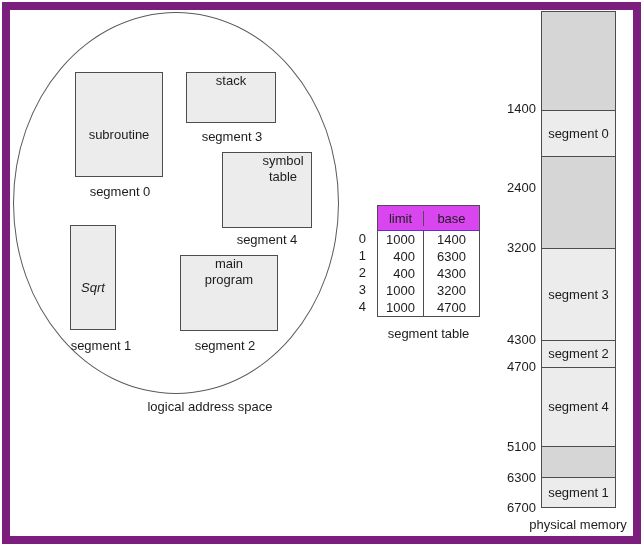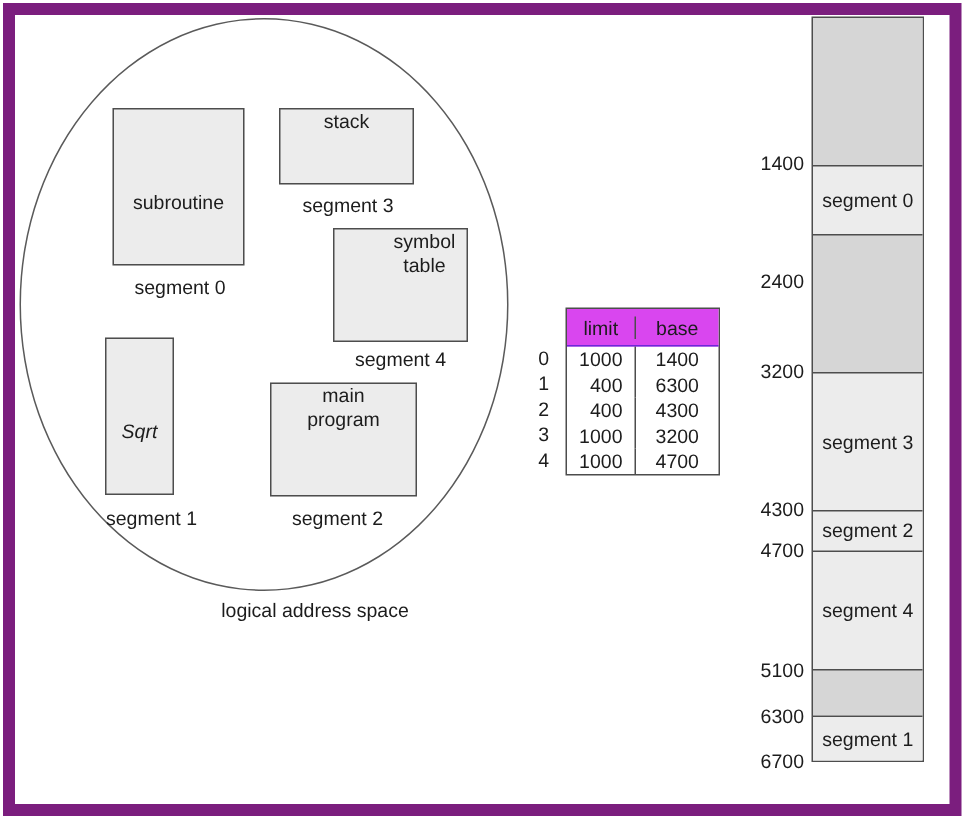--- a/index.html
+++ b/index.html
@@ -100,20 +100,21 @@
     </div>
     <div class="st-row">
       <span class="cell c-limit">1000</span>
       <span class="cell c-base">3200</span>
     </div>
     <div class="st-row">
       <span class="cell c-limit">1000</span>
       <span class="cell c-base">4700</span>
     </div>
   </div>
+  <div class="cap" style="left:377px;top:326px;width:103px;">segment table</div>
 
   <div class="pm">
     <div class="pm-sec pm-dark" style="height:98px;"></div>
     <div class="pm-sec pm-light" style="height:47px;">
       <span>segment 0</span>
     </div>
     <div class="pm-sec pm-dark" style="height:92px;"></div>
     <div class="pm-sec pm-light" style="height:92px;">
       <span>segment 3</span>
     </div>
@@ -131,13 +132,14 @@
 
   <span class="addr" style="top:101px;">1400</span>
   <span class="addr" style="top:148px;margin-top:32px;">2400</span>
   <span class="addr" style="top:240px;">3200</span>
   <span class="addr" style="top:332px;">4300</span>
   <span class="addr" style="top:359px;">4700</span>
   <span class="addr" style="top:439px;">5100</span>
   <span class="addr" style="top:470px;">6300</span>
   <span class="addr" style="top:500px;">6700</span>
 
+  <div class="cap" style="left:518px;top:517px;width:120px;">physical memory</div>
 </div>
 
 </body></html>

